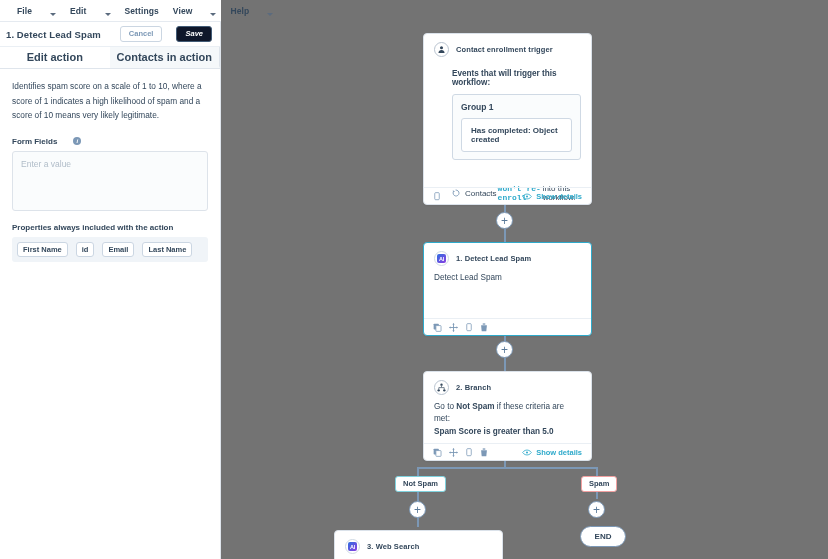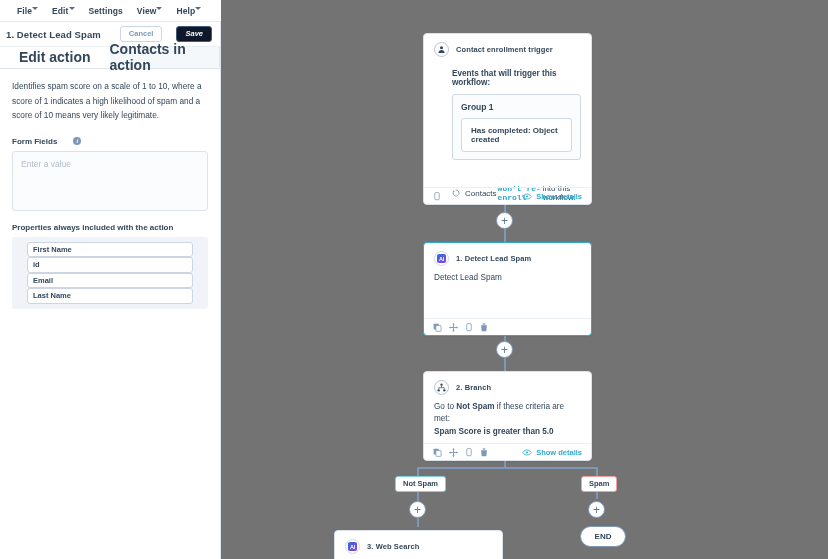--- a/index.html
+++ b/index.html
@@ -14,21 +14,21 @@
   #menubar {
     position: absolute; left: 0; top: 0;
     width: 221px; height: 22px;
     background: #ffffff;
     display: flex; align-items: center;
     padding-left: 10px;
     border-bottom: 1px solid #e5eaf0;
     z-index: 5;
   }
   .menu-item {
-    display: flex; align-items: flex-start; gap: 0;
+    display: flex; align-items: flex-end; gap: 18px;
     font-size: 8.5px; font-weight: bold; color: #33475b;
     padding: 0 7px; cursor: default; letter-spacing: .1px;
   }
   .menu-caret {
     display: inline-block; width: 0; height: 0;
     border-left: 3px solid transparent;
     border-right: 3px solid transparent;
     border-top: 3px solid #5b6b7e;
     margin-top: 1px;
   }
@@ -55,21 +55,21 @@
     border-radius: 3px; padding: 3px 8px; margin-left: 14px;
     cursor: pointer; line-height: 1;
   }
   #cancel-btn { background: #fff; color: #7c98b6; border: 1px solid #cbd6e2; }
   #save-btn { background: #0f172a; color: #ffffff; border: 1px solid #425b76; font-style: italic; }
 
   
   #tabs { display: flex; height: 22px; border-bottom: 1px solid #dfe5ec; }
   .tab {
     flex: 1; display: flex; align-items: center; justify-content: center;
-    font-size: 14px; font-weight: bold; color: #33475b;
+    font-size: 11px; font-weight: bold; color: #33475b;
     cursor: pointer; background: #f5f8fa;
     border-bottom: 2px solid transparent;
   }
   .tab.active { background: #ffffff; border-bottom: 2px solid #ffffff; color: #33475b; }
   .tab.inactive { background: #f5f8fa; color: #33475b; border-right: 1px solid #dfe5ec; }
 
   #panel-body { padding: 10px 12px; }
   #desc {
     font-size: 8.3px; line-height: 1.75; color: #33475b;
     margin-bottom: 14px;
@@ -88,22 +88,22 @@
   #form-fields-box {
     height: 60px; border: 1px solid #dde3ea; border-radius: 3px;
     background: #fafcfd; padding: 7px 8px;
     font-size: 8.5px; color: #b0bcc8;
   }
   #props-label {
     font-size: 8px; font-weight: bold; color: #33475b;
     margin: 12px 0 5px 0;
   }
   #props-box {
-    background: #f0f4f8; border-radius: 3px; padding: 5px 15px;
-    display: flex; gap: 0; flex-wrap: wrap; flex-direction: column;
+    background: #f0f4f8; border-radius: 3px; padding: 5px 5px;
+    display: flex; gap: 8px; flex-wrap: wrap;
   }
   .chip {
     background: #ffffff; border: 1px solid #cbd6e2; border-radius: 3px;
     font-size: 7.5px; font-weight: bold; color: #33475b;
     padding: 3px 5px; line-height: 1;
   }
 
   
   #canvas {
     position: absolute; left: 221px; top: 0;

